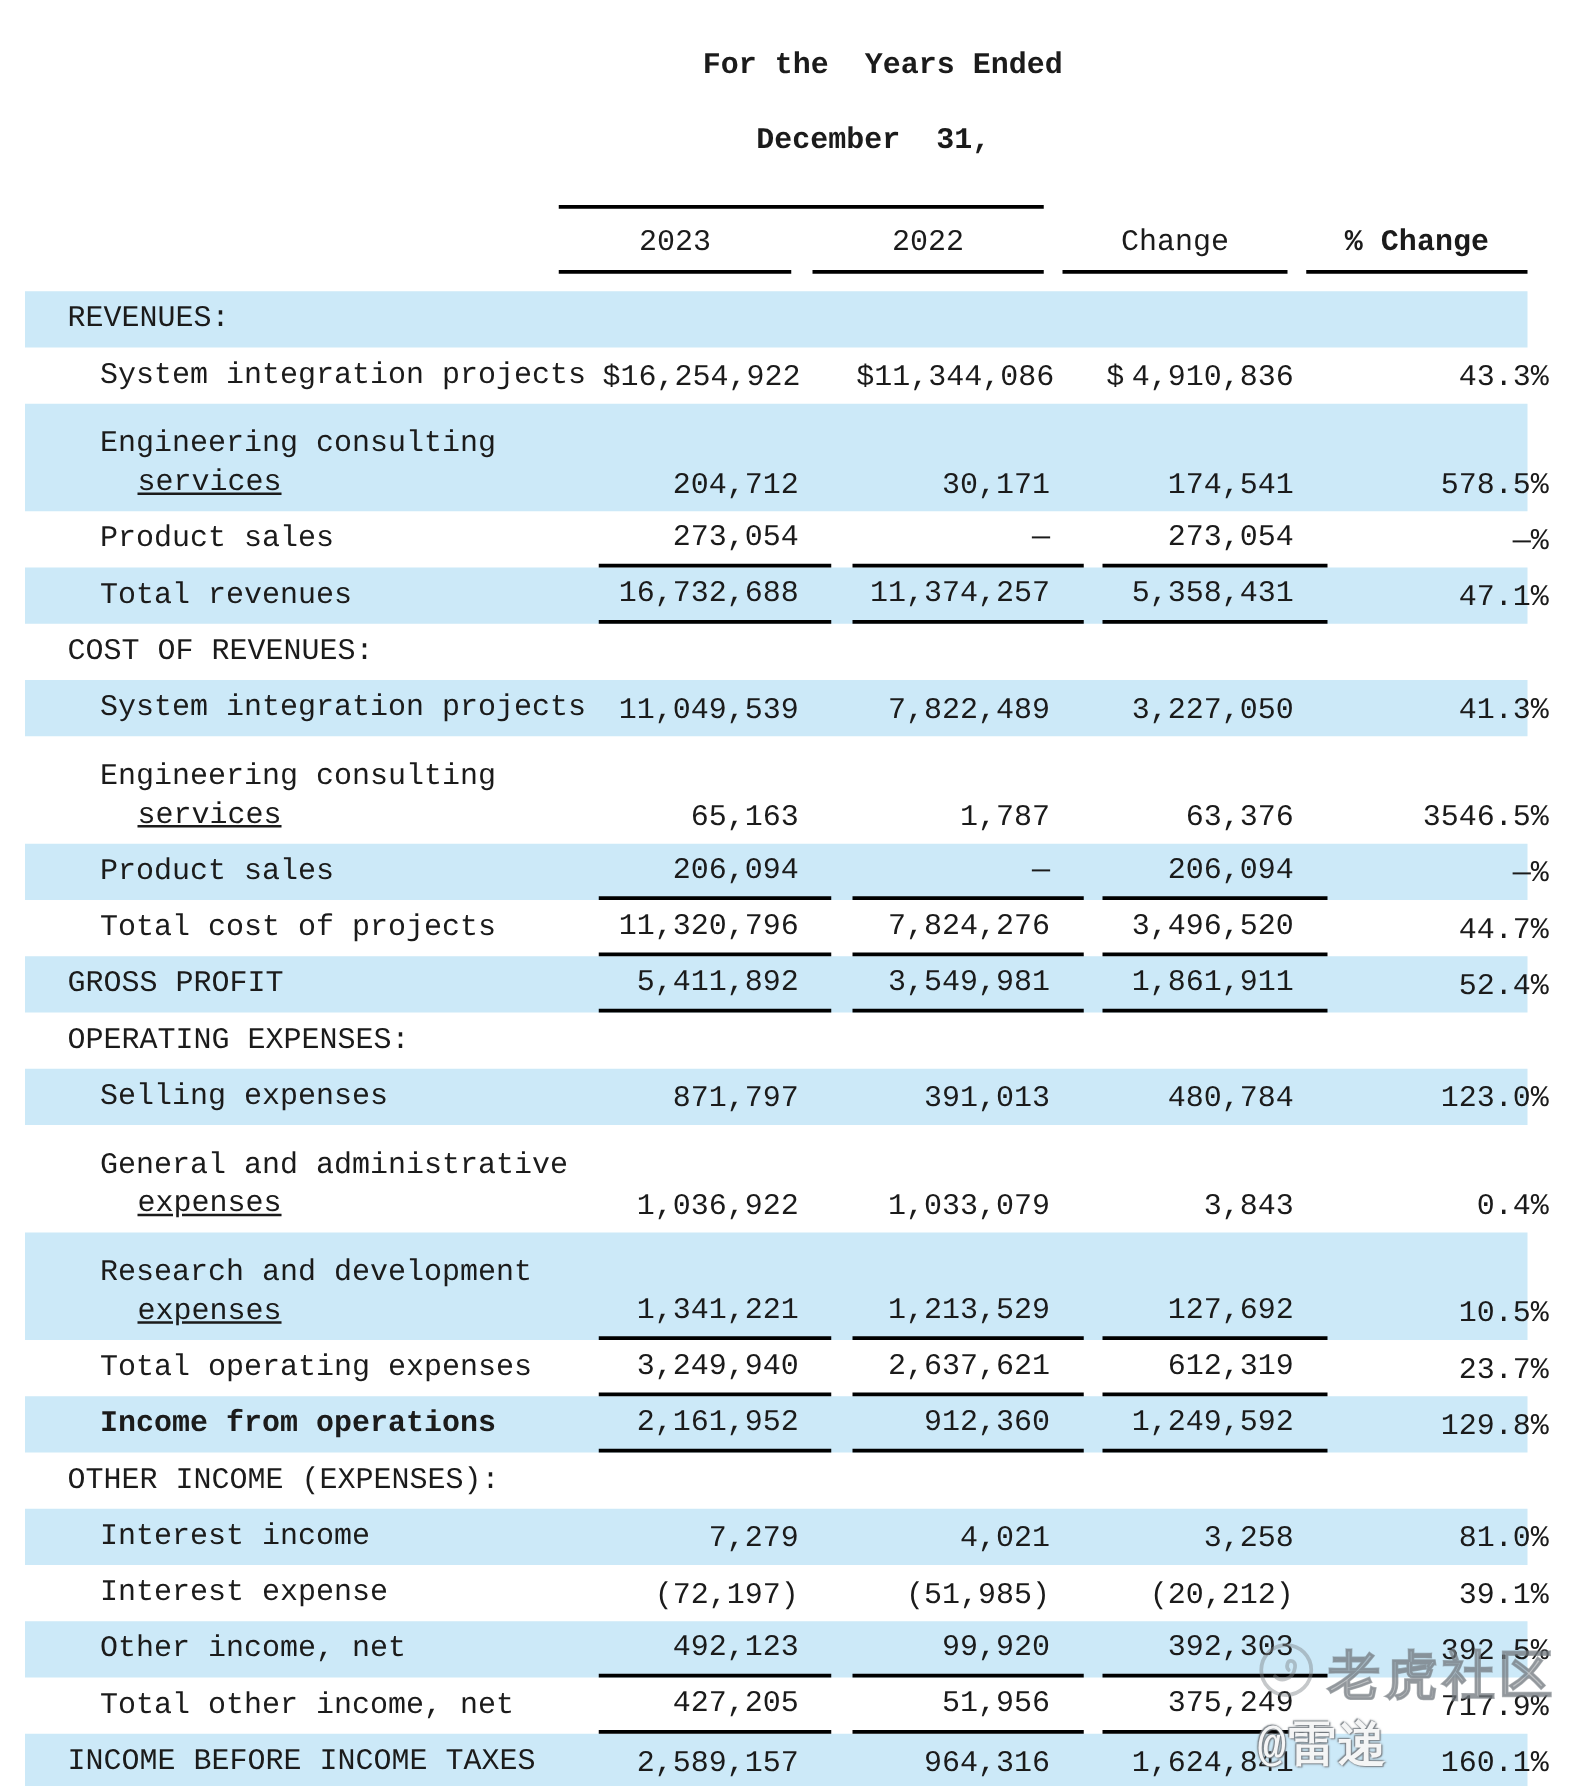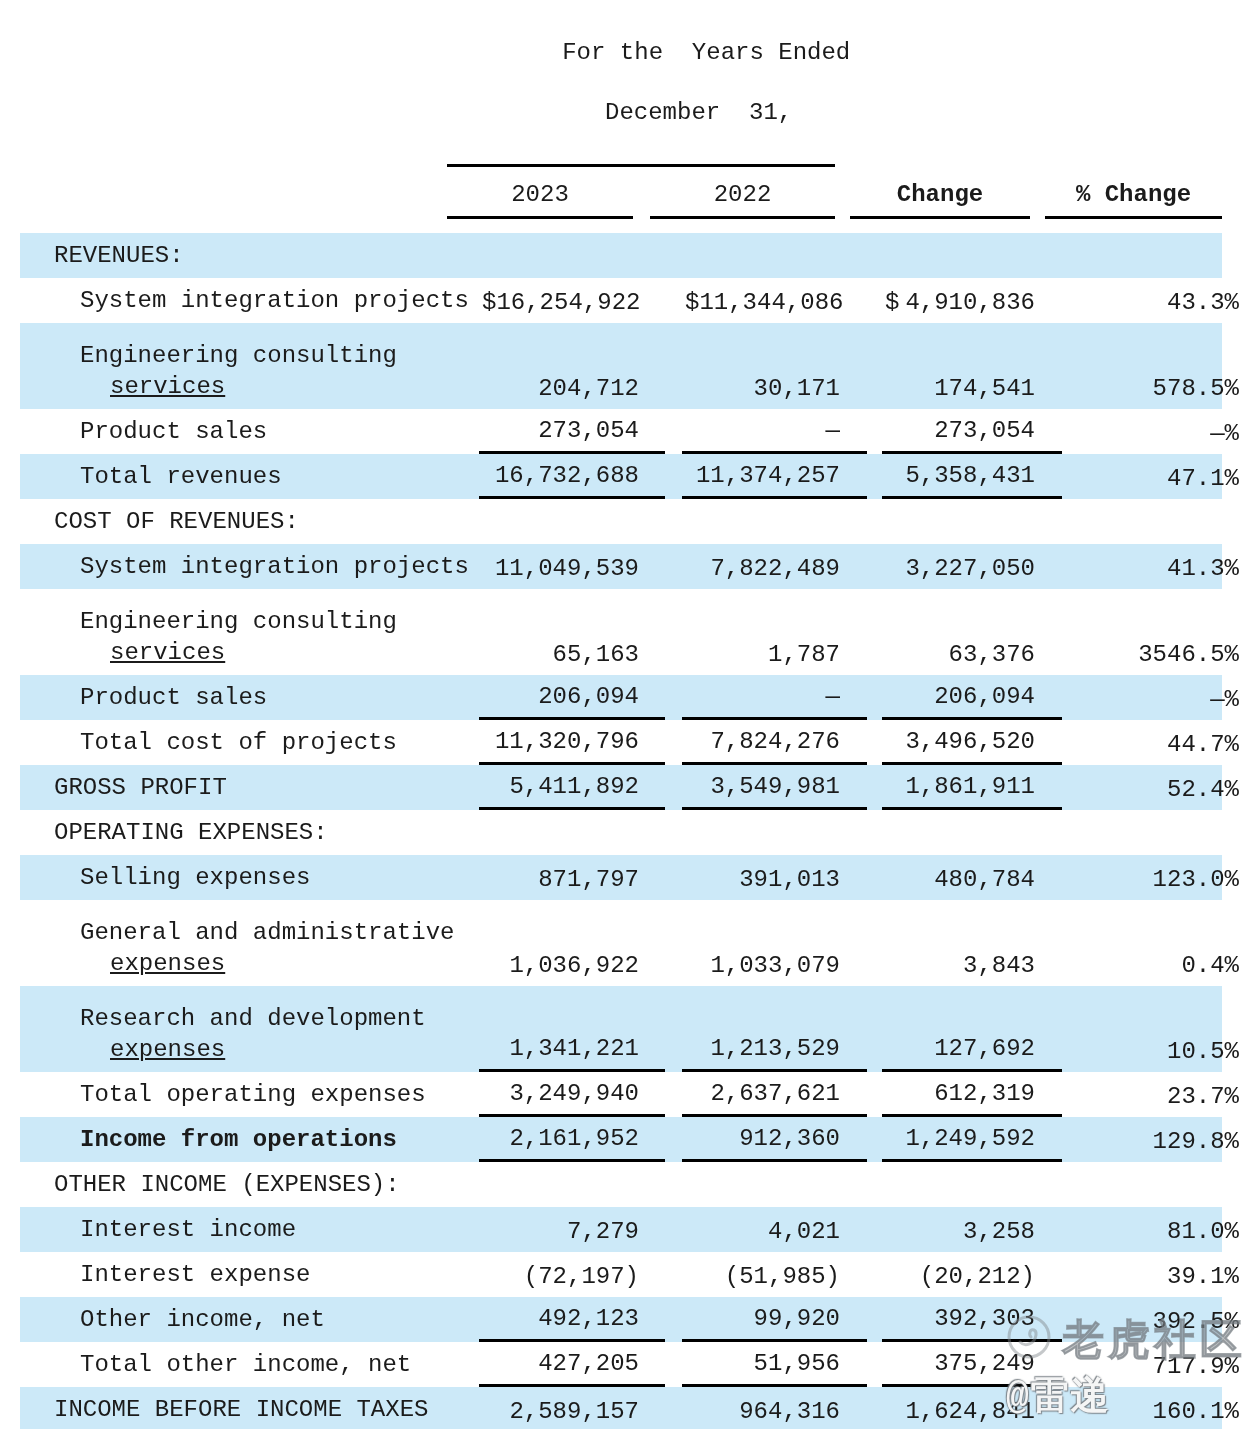--- a/index.html
+++ b/index.html
@@ -19,30 +19,30 @@
   }
   .sheet{padding-top:8px;}
 
   
   .hdr{margin-left:20px;margin-right:38px;margin-bottom:14px;}
   .hdr-r1{display:flex;}
   .hdr-r2{display:flex;margin-top:8px;}
   .hspacer{width:427px;flex:none;}
   .hgroup{
     width:388px;flex:none;text-align:center;
-    font-weight:normal;border-bottom:3px solid var(--rule);
+    font-weight:bold;border-bottom:3px solid var(--rule);
     padding-bottom:6px;line-height:1.25;white-space:pre;
   }
   .hcell{
     flex:none;text-align:center;border-bottom:3px solid var(--rule);
     padding-bottom:8px;padding-top:6px;white-space:pre;
   }
   .hcell.y23{width:186px;text-align:center;}
   .hcell.y22{width:185px;margin-left:17px;}
-  .hcell.chg{width:180px;margin-left:15px;font-weight:bold;}
+  .hcell.chg{width:180px;margin-left:15px;font-weight:normal;}
   .hcell.pct{width:177px;margin-left:15px;font-weight:bold;}
 
   
   .rows{}
   .row{
     display:flex;
     min-height:45px;
     margin-left:20px;margin-right:38px;padding-left:32px;
   }
   .row.wrap2{min-height:86px;}

